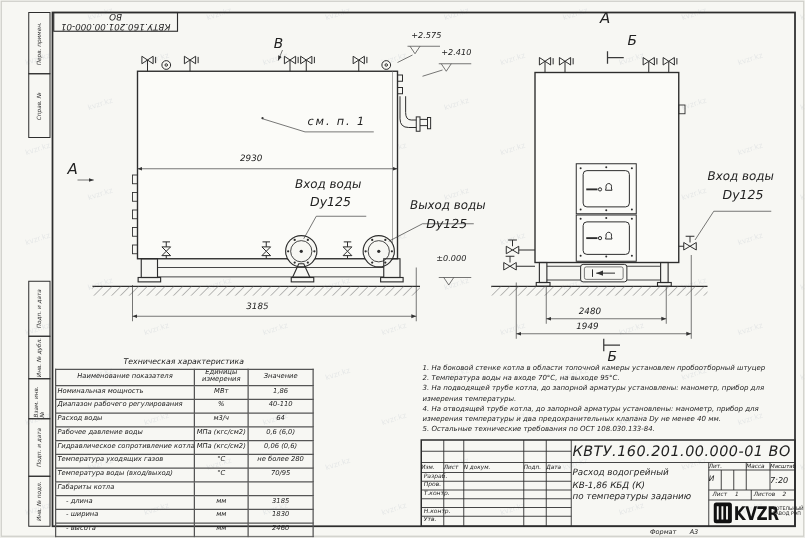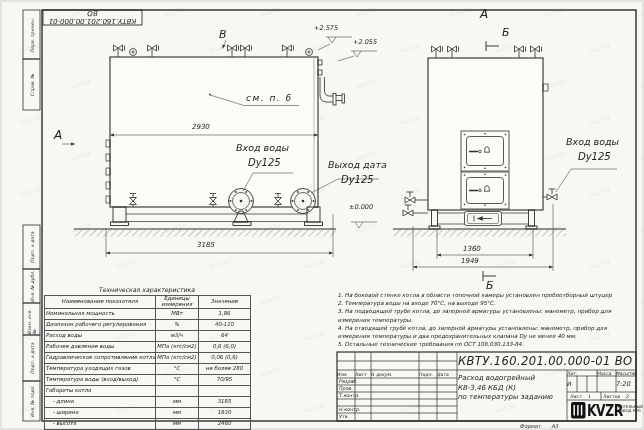--- a/index.html
+++ b/index.html
@@ -353,36 +353,36 @@
   <div class="vcell" style="left:8.5px;top:27.5px;width:46px;height:14px;">Перв. примен.</div>
   <div class="vcell" style="left:7.5px;top:77.5px;width:48px;height:14px;">Справ. №</div>
   <div class="vcell" style="left:10.5px;top:240px;width:42px;height:14px;">Подп. и дата</div>
   <div class="vcell" style="left:15.5px;top:279px;width:32px;height:14px;">Инв. № дубл.</div>
   <div class="vcell" style="left:16.5px;top:312px;width:30px;height:14px;">Взам. инв. №</div>
   <div class="vcell" style="left:9.5px;top:351px;width:44px;height:14px;">Подп. и дата</div>
   <div class="vcell" style="left:12.5px;top:394px;width:38px;height:14px;">Инв. № подл.</div>
 
   <div class="lbl" style="left:219px;top:29px;font-size:11px;">В</div>
   <div class="lbl" style="left:54px;top:129px;font-size:12px;">А</div>
-  <div class="lbl" style="left:314px;top:25px;font-size:6.5px;">+2.575</div>
-  <div class="lbl" style="left:353px;top:39px;font-size:6.5px;">+2.055</div>
-  <div class="lbl" style="left:246px;top:94px;font-size:9px;letter-spacing:1.5px;">см. п. 6</div>
+  <div class="lbl" style="left:329px;top:25px;font-size:6.5px;">+2.575</div>
+  <div class="lbl" style="left:353px;top:39px;font-size:6.5px;">+2.410</div>
+  <div class="lbl" style="left:246px;top:94px;font-size:9px;letter-spacing:1.5px;">см. п. 1</div>
   <div class="lbl ctr" style="left:192px;top:124px;width:44px;font-size:7px;">2930</div>
   <div class="lbl" style="left:236px;top:143px;font-size:9.5px;">Вход воды</div>
   <div class="lbl" style="left:248px;top:158px;font-size:10px;">Dy125</div>
-  <div class="lbl" style="left:328px;top:160px;font-size:9.5px;">Выход дата</div>
+  <div class="lbl" style="left:328px;top:160px;font-size:9.5px;">Выход воды</div>
   <div class="lbl" style="left:341px;top:175px;font-size:10px;">Dy125</div>
   <div class="lbl" style="left:349px;top:204px;font-size:6.5px;">±0.000</div>
   <div class="lbl ctr" style="left:197px;top:242px;width:44px;font-size:7px;">3185</div>
 
   <div class="lbl" style="left:480px;top:8px;font-size:12px;">А</div>
   <div class="lbl" style="left:502px;top:27px;font-size:11px;">Б</div>
   <div class="lbl" style="left:566px;top:137px;font-size:9.5px;">Вход воды</div>
   <div class="lbl" style="left:578px;top:152px;font-size:10px;">Dy125</div>
-  <div class="lbl ctr" style="left:463px;top:246px;width:44px;font-size:7px;">1360</div>
+  <div class="lbl ctr" style="left:463px;top:246px;width:44px;font-size:7px;">2480</div>
   <div class="lbl ctr" style="left:461px;top:258px;width:44px;font-size:7px;">1949</div>
   <div class="lbl" style="left:486px;top:280px;font-size:11px;">Б</div>
 
   <div class="tt-title">Техническая характеристика</div>
   <div class="tt-wrap">
     <table class="tt">
       <colgroup>
           <col style="width:111px">
           <col style="width:43px">
           <col style="width:52px">
@@ -459,21 +459,21 @@
     <div>2.  Температура воды на входе 70°С, на выходе 95°С.</div>
     <div>3.  На подводящей трубе котла, до запорной арматуры установлены: манометр, прибор для</div>
     <div>измерения температуры.</div>
     <div>4.  На отводящей трубе котла, до запорной арматуры установлены: манометр, прибор для</div>
     <div>измерения температуры и два предохранительных клапана Dу не менее 40 мм.</div>
     <div>5.  Остальные технические требования по ОСТ 108.030.133-84.</div>
   </div>
 
   <div class="tb ctr" style="left:458px;top:352px;width:177px;height:18px;line-height:18px;font-size:11.5px;letter-spacing:0.4px;">КВТУ.160.201.00.000-01 ВО</div>
   <div class="tb ctr" style="left:458px;top:374px;width:108px;font-size:7px;line-height:9.5px;">Расход водогрейный</div>
-  <div class="tb ctr" style="left:458px;top:383.5px;width:108px;font-size:7px;line-height:9.5px;">КВ-3,46 КБД (К)</div>
+  <div class="tb ctr" style="left:458px;top:383.5px;width:108px;font-size:7px;line-height:9.5px;">КВ-1,86 КБД (К)</div>
   <div class="tb ctr" style="left:458px;top:393px;width:108px;font-size:7px;line-height:9.5px;">по температуры заданию</div>
 
   <div class="tb ctr" style="left:337px;top:371.5px;width:18px;font-size:4.6px;">Изм.</div>
   <div class="tb ctr" style="left:355px;top:371.5px;width:16px;font-size:4.6px;">Лист</div>
   <div class="tb ctr" style="left:371px;top:371.5px;width:48px;font-size:4.6px;">N докум.</div>
   <div class="tb ctr" style="left:419px;top:371.5px;width:18px;font-size:4.6px;">Подп.</div>
   <div class="tb ctr" style="left:437px;top:371.5px;width:20px;font-size:4.6px;">Дата</div>
 
   <div class="tb" style="left:339px;top:379px;font-size:4.8px;">Разраб.</div>
   <div class="tb" style="left:339px;top:386px;font-size:4.8px;">Пров.</div>

